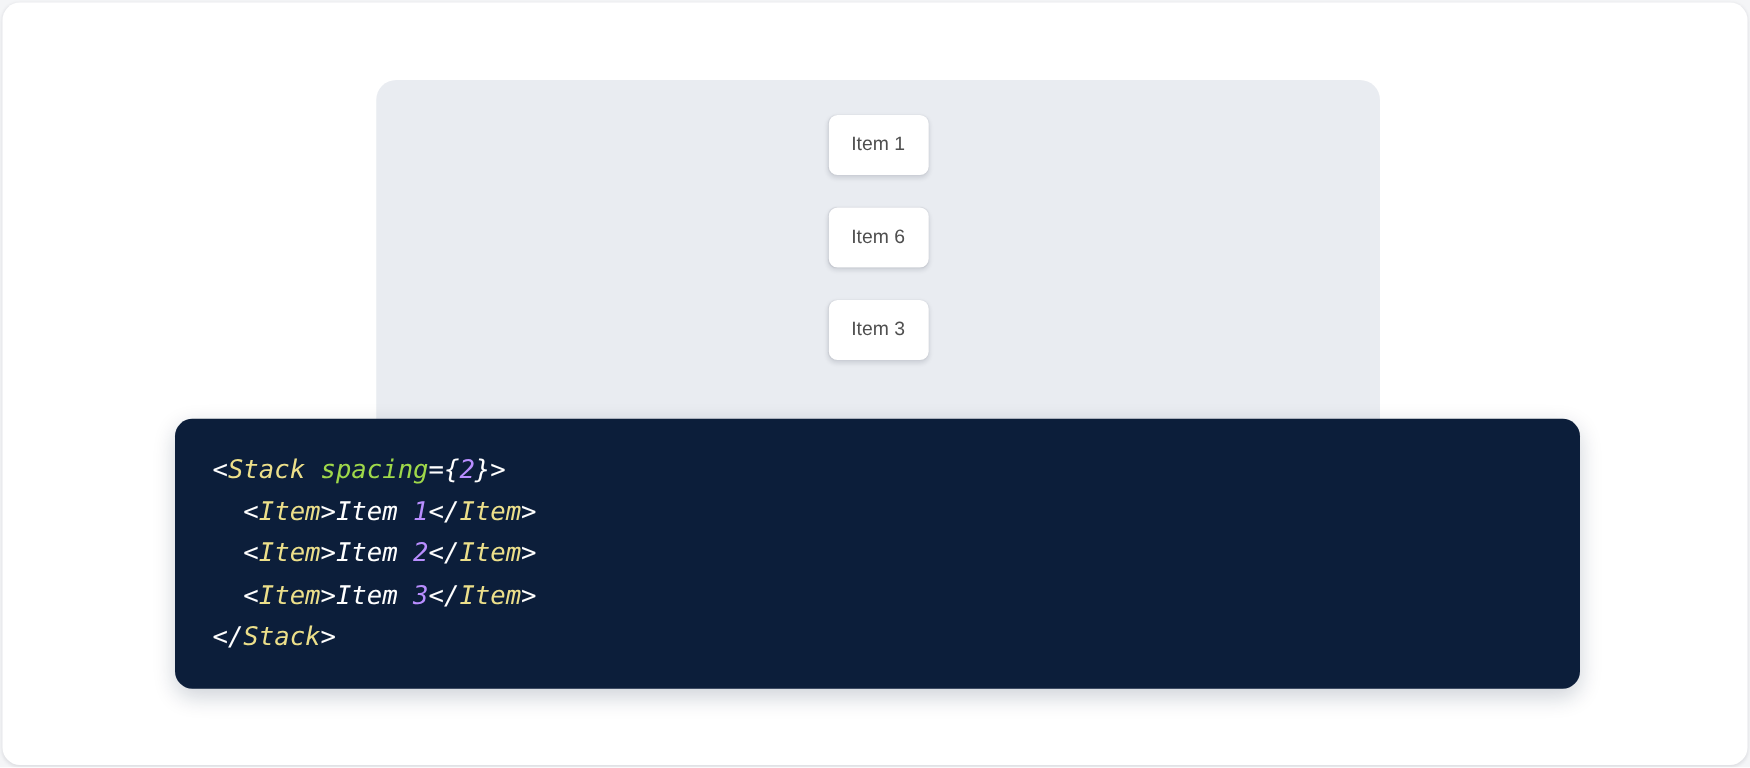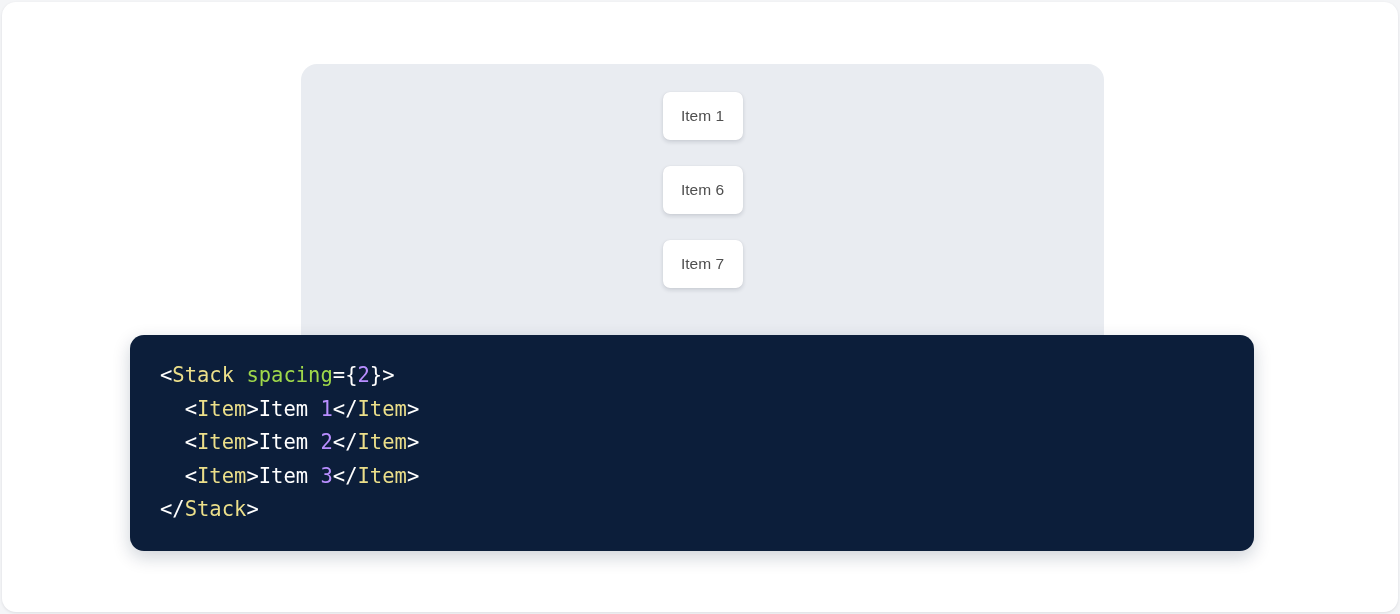--- a/index.html
+++ b/index.html
@@ -65,29 +65,30 @@
     font-size: 15.5px;
     font-family: "Liberation Sans", sans-serif;
     box-shadow: 0 2px 4px rgba(16, 24, 40, 0.14),
                 0 0 1px rgba(16, 24, 40, 0.10);
     white-space: nowrap;
   }
 
   
   #code-block {
     position: absolute;
-    left: 128px;
+    left: 138px;
     top: 333px;
     width: 1124px;
     height: 216px;
     background: #0c1e3a;
     border-radius: 14px;
     padding: 24px 0 0 30px;
     box-shadow: 0 6px 18px rgba(12, 30, 58, 0.20);
     overflow: hidden;
+    font-style: italic;
   }
 
   #code-pre {
     font-family: "DejaVu Sans Mono", "Liberation Mono", monospace;
     font-size: 20.5px;
     line-height: 33.6px;
     color: #ffffff;
     white-space: pre;
     letter-spacing: 0px;
   }
@@ -106,21 +107,21 @@
 
     <div id="preview-panel">
       <div id="stack-demo">
           <div class="stack-item">
             <span>Item 1</span>
           </div>
           <div class="stack-item">
             <span>Item 6</span>
           </div>
           <div class="stack-item">
-            <span>Item 7</span>
+            <span>Item 3</span>
           </div>
         </div>
     </div>
 
     <div id="code-block">
       <div id="code-pre"><div><span class="tok-punct">&lt;</span><span class="tok-tag">Stack</span><span class="tok-punct"> </span><span class="tok-attr">spacing</span><span class="tok-punct">={</span><span class="tok-num">2</span><span class="tok-punct">}&gt;</span></div><div><span>  </span><span class="tok-punct">&lt;</span><span class="tok-tag">Item</span><span class="tok-punct">&gt;</span><span class="tok-text">Item </span><span class="tok-num">1</span><span class="tok-punct">&lt;/</span><span class="tok-tag">Item</span><span class="tok-punct">&gt;</span></div><div><span>  </span><span class="tok-punct">&lt;</span><span class="tok-tag">Item</span><span class="tok-punct">&gt;</span><span class="tok-text">Item </span><span class="tok-num">2</span><span class="tok-punct">&lt;/</span><span class="tok-tag">Item</span><span class="tok-punct">&gt;</span></div><div><span>  </span><span class="tok-punct">&lt;</span><span class="tok-tag">Item</span><span class="tok-punct">&gt;</span><span class="tok-text">Item </span><span class="tok-num">3</span><span class="tok-punct">&lt;/</span><span class="tok-tag">Item</span><span class="tok-punct">&gt;</span></div><div><span class="tok-punct">&lt;/</span><span class="tok-tag">Stack</span><span class="tok-punct">&gt;</span></div></div>
     </div>
 
   </div>
 </div>

